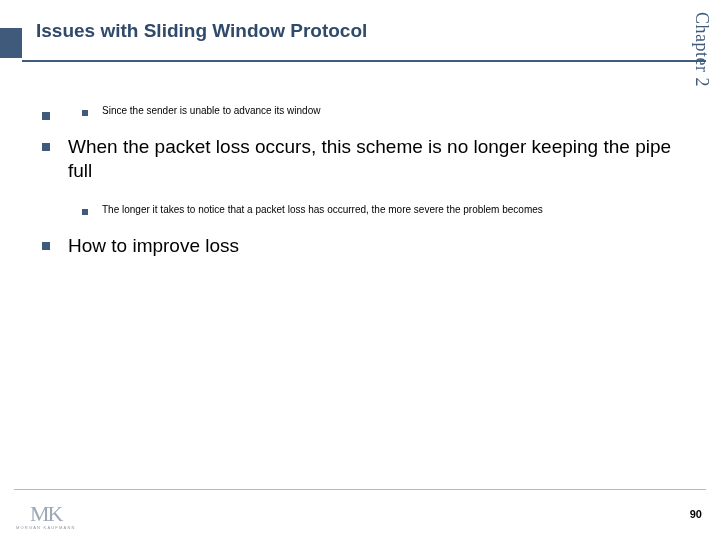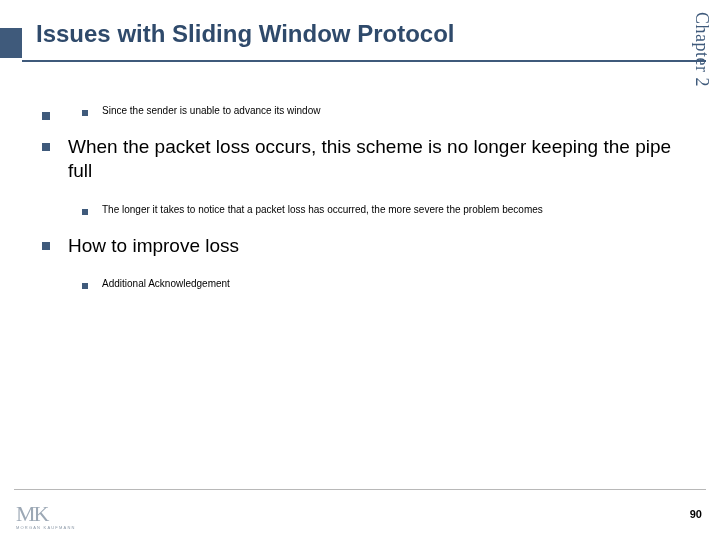--- a/index.html
+++ b/index.html
@@ -27,21 +27,21 @@
     display: flex;
     flex-direction: column;
   }
   .side-block .top-gap { height: 10px; }
   .side-block .color-bar {
     height: 30px;
     background: #3f5a7b;
   }
   .title-text {
     color: #2f4a6b;
-    font-size: 24px;
+    font-size: 19px;
     font-weight: bold;
     padding-left: 14px;
     padding-top: 2px;
     letter-spacing: 0px;
   }
   .title-underline {
     position: absolute;
     left: 22px;
     right: 14px;
     top: 60px;
@@ -116,21 +116,21 @@
     bottom: 50px;
     height: 1px;
     background: #b8b8b8;
   }
   .logo {
     position: absolute;
     left: 16px;
     bottom: 10px;
     display: flex;
     flex-direction: column;
-    align-items: flex-start;
+    align-items: center;
   }
   .logo-mk {
     color: #9ca8b5;
     font-size: 22px;
     font-weight: normal;
     font-family: Georgia, serif;
     letter-spacing: -2px;
     line-height: 0.9;
   }
   .logo-sub {
@@ -173,21 +173,20 @@
       </li>
       <li>
         <span>When the packet loss occurs, this scheme is no longer keeping the pipe full</span>
         <ul class="lvl2">
           <li><span>The longer it takes to notice that a packet loss has occurred, the more severe the problem becomes</span></li>
         </ul>
       </li>
       <li>
         <span>How to improve loss</span>
         <ul class="lvl2">
-          <li><span>Additional Acknowledgement</span></li>
         </ul>
       </li>
     </ul>
   </div>
 
   <div class="footer-line"></div>
 
   <div class="logo">
     <div class="logo-mk">MK</div>
     <div class="logo-sub">MORGAN KAUFMANN</div>

